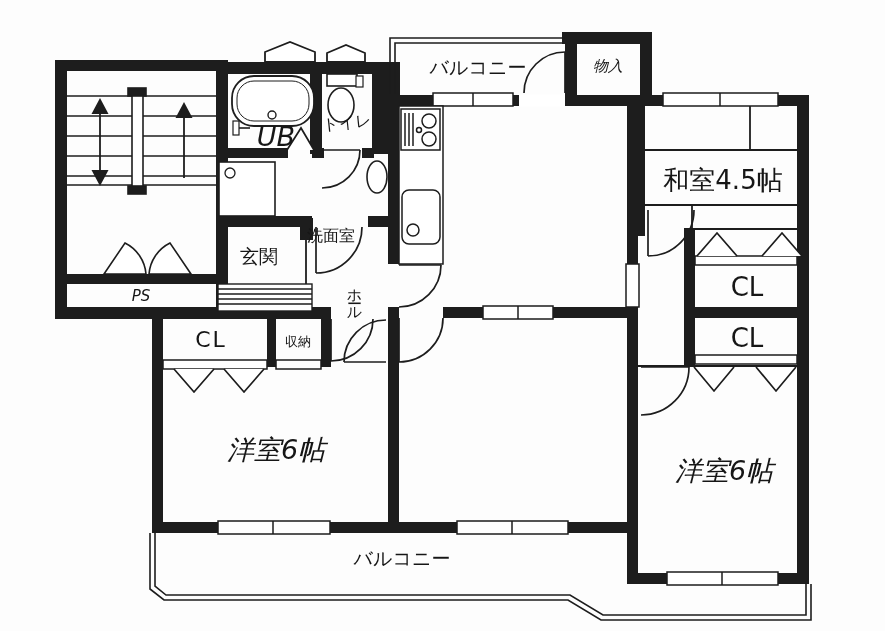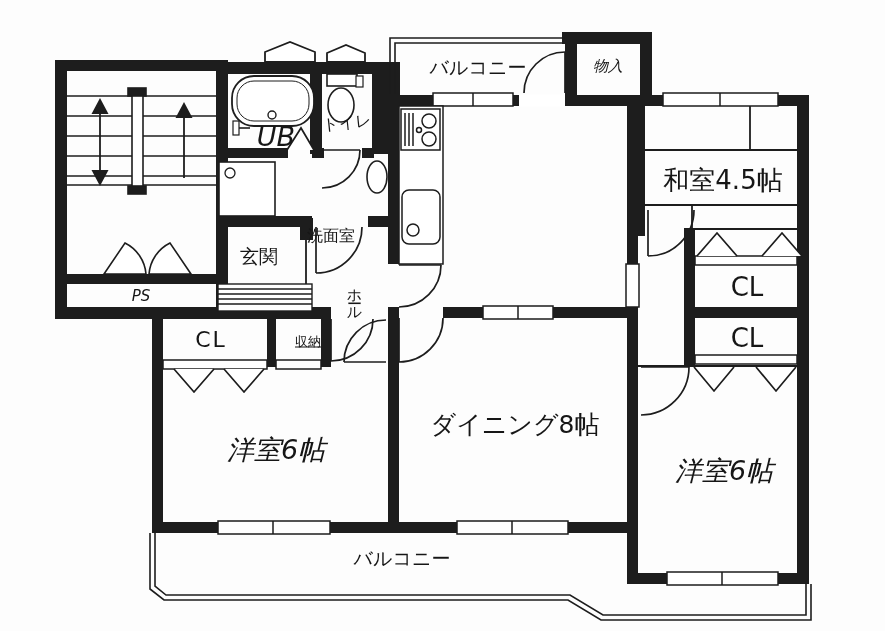--- a/index.html
+++ b/index.html
@@ -205,20 +205,19 @@
 <div class="lbl s19" style="left:478px;top:67px;">バルコニー</div>
 <div class="lbl s15" style="left:608px;top:66px;font-style:italic;">物入</div>
 <div class="lbl s24" style="left:276px;top:136px;">UB</div>
 <div class="lbl s16 rot" style="left:347px;top:123px;">トイレ</div>
 <div class="lbl s16" style="left:331px;top:192px;margin-top:44px;">洗面室</div>
 <div class="lbl s21" style="left:723px;top:180px;">和室4.5帖</div>
 <div class="lbl s19" style="left:259px;top:256px;">玄関</div>
 <div class="lbl s15 v" style="left:354px;top:296px;">ホール</div>
 <div class="lbl s15" style="left:141px;top:296px;font-style:italic;">PS</div>
 <div class="lbl s22" style="left:211px;top:340px;">CL</div>
-<div class="lbl s13" style="left:308px;top:341px;text-decoration:underline;">収納</div>
+<div class="lbl s13" style="left:298px;top:341px;">収納</div>
 <div class="lbl s21" style="left:747px;top:287px;">CL</div>
 <div class="lbl s21" style="left:747px;top:338px;">CL</div>
 <div class="lbl s24" style="left:276px;top:449px;">洋室6帖</div>
-<div class="lbl s25" style="left:515px;top:424px;">ダイニング8帖</div>
 <div class="lbl s24" style="left:724px;top:470px;">洋室6帖</div>
 <div class="lbl s19" style="left:402px;top:558px;">バルコニー</div>
 </div>
 
 </body></html>

